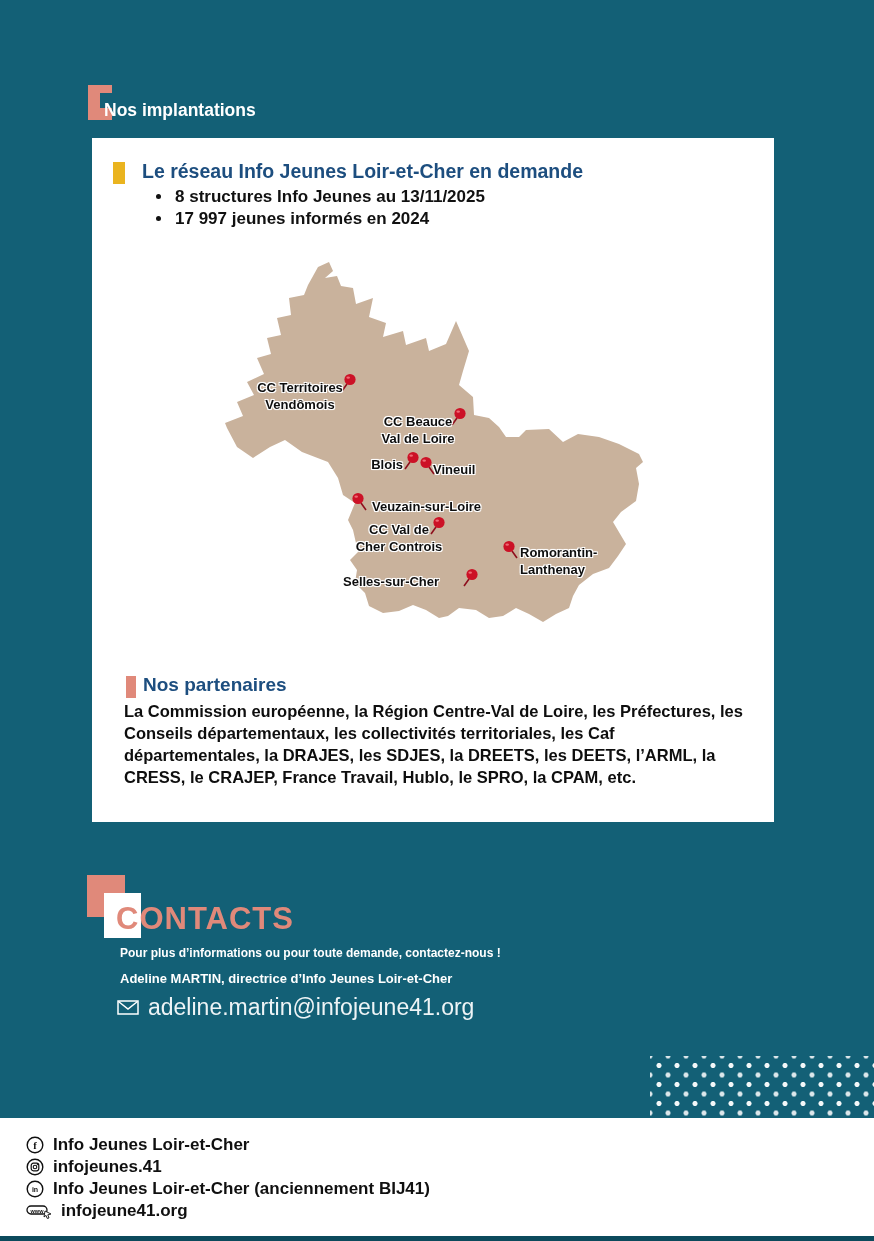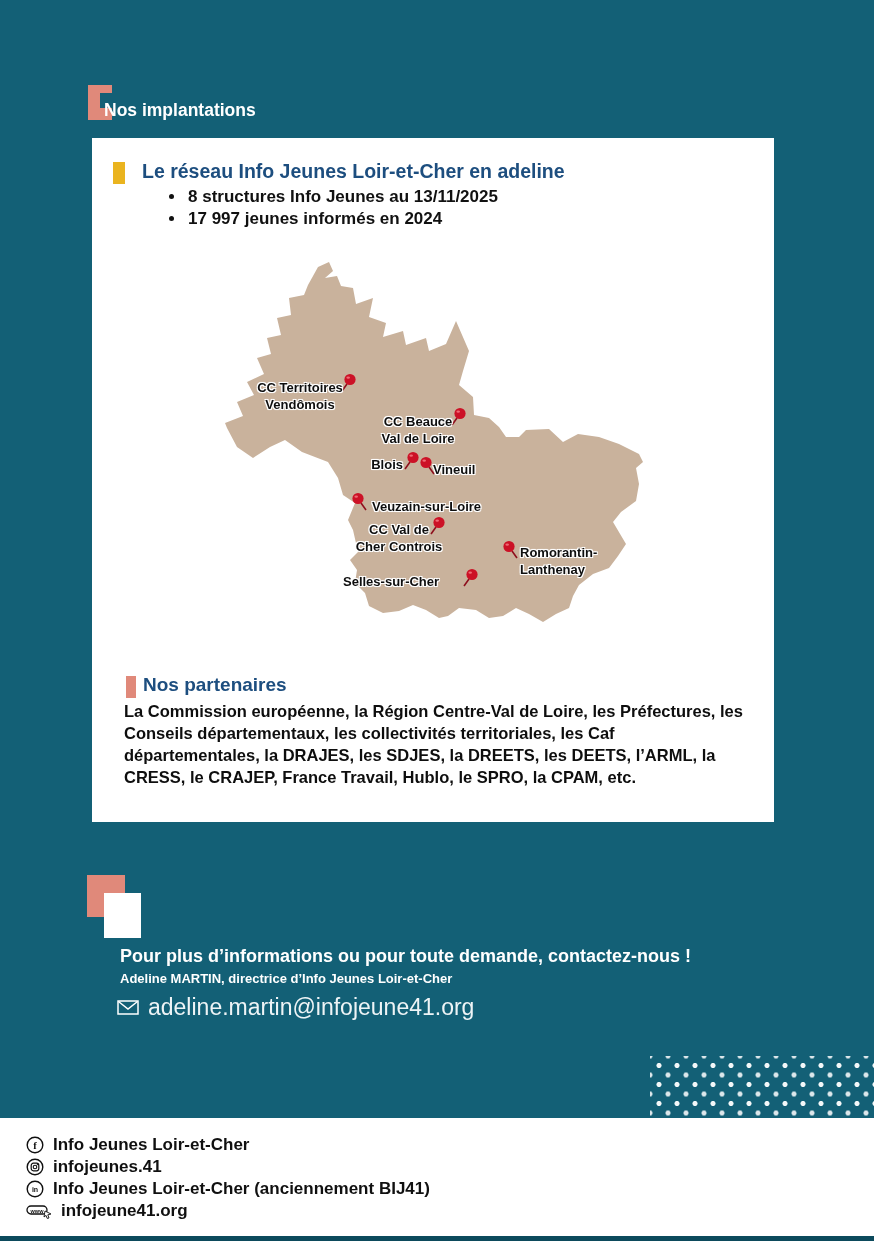--- a/index.html
+++ b/index.html
@@ -9,21 +9,21 @@
 
   
   .impl-marker{position:absolute;left:88px;top:85px;width:24px;height:35px;background:#e0897a;}
   .impl-marker .notch{position:absolute;left:12px;top:8px;width:12px;height:15px;background:#136076;}
   .impl-title{position:absolute;left:104px;top:100px;color:#ffffff;font-size:17.5px;font-weight:bold;}
 
   
   .card{position:absolute;left:92px;top:138px;width:682px;height:684px;background:#ffffff;}
   .card-title-square{position:absolute;left:21px;top:24px;width:12px;height:22px;background:#eab41f;}
   .card-title{position:absolute;left:50px;top:22px;color:#1d4e7f;font-size:19.5px;font-weight:bold;}
-  .card-bullets{position:absolute;left:78px;top:48px;margin:0;padding:0 0 0 16px;color:#111;
+  .card-bullets{position:absolute;left:65px;top:48px;margin:0;padding:0 0 0 16px;color:#111;
                 font-size:17px;font-weight:bold;line-height:22px;}
   .card-bullets li{margin:0;padding-left:2px;}
 
   
   .map{position:absolute;left:133px;top:117px;width:430px;height:390px;}
   .map svg.shape{position:absolute;left:0;top:0;}
   .map-label{position:absolute;font-size:13px;font-weight:bold;color:#0e0e0e;line-height:17px;
              white-space:pre-line;
              text-shadow:0 0 2px #fff,0 0 2px #fff,1px 1px 0 #fff,-1px -1px 0 #fff,1px -1px 0 #fff,-1px 1px 0 #fff;}
   .pin{position:absolute;width:18px;height:20px;}
@@ -32,21 +32,21 @@
   .partners-square{position:absolute;left:34px;top:538px;width:10px;height:22px;background:#e0897a;}
   .partners-title{position:absolute;left:51px;top:536px;color:#1d4e7f;font-size:19px;font-weight:bold;text-align:center;}
   .partners-text{position:absolute;left:32px;top:562px;width:622px;color:#0e0e0e;
                  font-size:16.5px;font-weight:bold;line-height:22px;}
 
   
   .contacts-pink{position:absolute;left:87px;top:875px;width:38px;height:42px;background:#e0897a;}
   .contacts-white{position:absolute;left:104px;top:893px;width:37px;height:45px;background:#ffffff;}
   .contacts-title{position:absolute;left:116px;top:901px;color:#e0897a;font-size:31px;font-weight:bold;
                   letter-spacing:1px;}
-  .contact-line1{position:absolute;left:120px;top:946px;color:#ffffff;font-size:18px;font-weight:bold;}
+  .contact-line1{position:absolute;left:120px;top:946px;color:#ffffff;font-size:12px;font-weight:bold;}
   .contact-line2{position:absolute;left:120px;top:971px;color:#ffffff;font-size:13px;font-weight:bold;}
   .contact-email{position:absolute;left:117px;top:994px;color:#eef4f6;font-size:23px;display:flex;
                  align-items:center;gap:9px;}
 
   
   .dots{position:absolute;left:650px;top:1056px;width:224px;height:62px;
         background-image:
           radial-gradient(circle,rgba(255,255,255,.95) 2.2px,rgba(255,255,255,0) 2.9px),
           radial-gradient(circle,rgba(255,255,255,.85) 2.2px,rgba(255,255,255,0) 2.9px);
         background-size:18px 19px,18px 19px;
@@ -67,21 +67,21 @@
 
 <div class="page">
 
   <div class="impl-marker">
     <div class="notch"></div>
   </div>
   <div class="impl-title">Nos implantations</div>
 
   <div class="card">
     <div class="card-title-square"></div>
-    <div class="card-title">Le réseau Info Jeunes Loir-et-Cher en adeline</div>
+    <div class="card-title">Le réseau Info Jeunes Loir-et-Cher en demande</div>
     <ul class="card-bullets">
       <li>8 structures Info Jeunes au 13/11/2025</li>
       <li>17 997 jeunes informés en 2024</li>
     </ul>
 
     <div class="map">
       <svg class="shape" width="430" height="390" viewBox="0 0 430 390">
         <polygon fill="#c9b29c" points="83,30 93,12 104,7 108,16 100,23 112,21 116,31 128,33 131,49 148,43 144,62 161,68 158,82 178,76 181,90 201,83 204,96 221,89 231,66 244,96 238,116 234,130 248,142 249,160 264,163 274,172 281,182 294,182 301,175 324,174 338,187 353,179 374,182 394,189 414,199 418,207 411,213 414,229 411,246 396,257 388,267 401,289 393,301 384,313 368,319 354,330 348,341 344,353 331,359 318,367 304,359 291,353 278,361 264,363 251,355 234,353 223,361 214,363 201,355 188,350 174,356 158,358 144,351 140,338 130,328 132,315 125,305 133,297 128,275 123,265 130,248 118,240 113,223 103,207 77,197 60,185 45,192 28,203 12,192 2,173 0,168 18,161 12,147 29,140 22,127 39,119 32,103 46,99 42,83 56,80 52,63 66,60 64,43 79,40"></polygon>
       </svg>
 
@@ -140,20 +140,21 @@
       <div class="map-label" style="left:118px;top:318px;width:116px;text-align:left">Selles-sur-Cher</div>
     </div>
 
     <div class="partners-square"></div>
     <div class="partners-title">Nos partenaires</div>
     <div class="partners-text">La Commission européenne, la Région Centre-Val de Loire, les Préfectures, les Conseils départementaux, les collectivités territoriales, les Caf départementales, la DRAJES, les SDJES, la DREETS, les DEETS, l’ARML, la CRESS, le CRAJEP, France Travail, Hublo, le SPRO, la CPAM, etc.</div>
   </div>
 
   <div class="contacts-pink"></div>
   <div class="contacts-white"></div>
+  <div class="contacts-title">CONTACTS</div>
   <div class="contact-line1">Pour plus d’informations ou pour toute demande, contactez-nous !</div>
   <div class="contact-line2">Adeline MARTIN, directrice d’Info Jeunes Loir-et-Cher</div>
   <div class="contact-email">
     <svg width="22" height="15" viewBox="0 0 22 15">
       <rect x="1" y="1" width="20" height="13" fill="none" stroke="#ffffff" stroke-width="1.5"></rect>
       <polyline points="1.5,1.5 11,9 20.5,1.5" fill="none" stroke="#ffffff" stroke-width="1.5"></polyline>
     </svg>
     <span>adeline.martin@infojeune41.org</span>
   </div>
 

